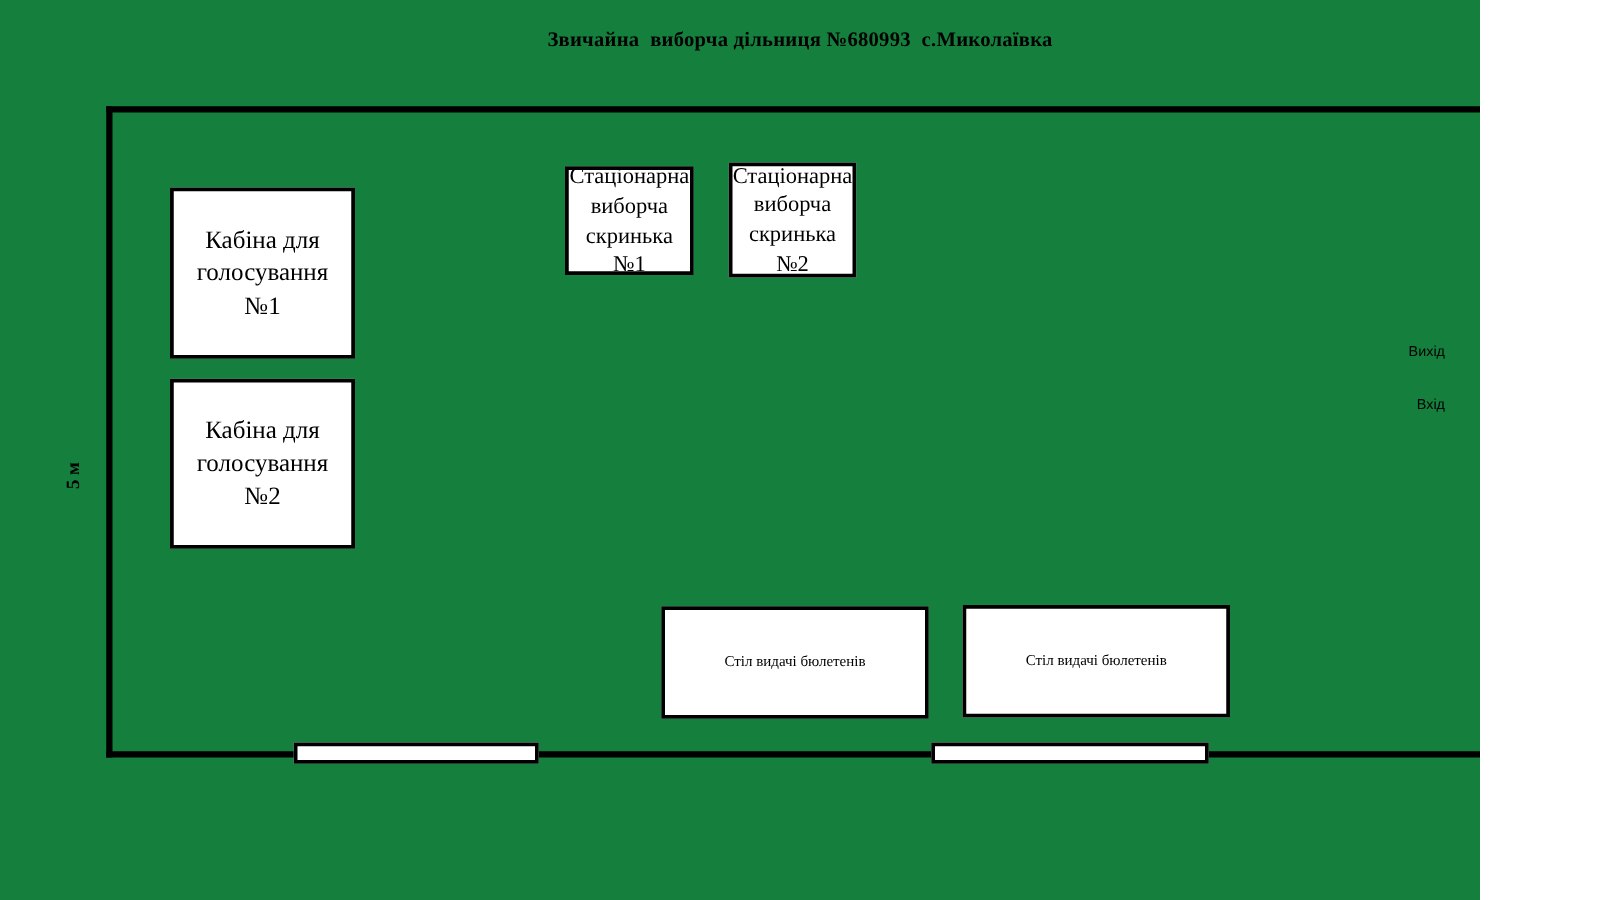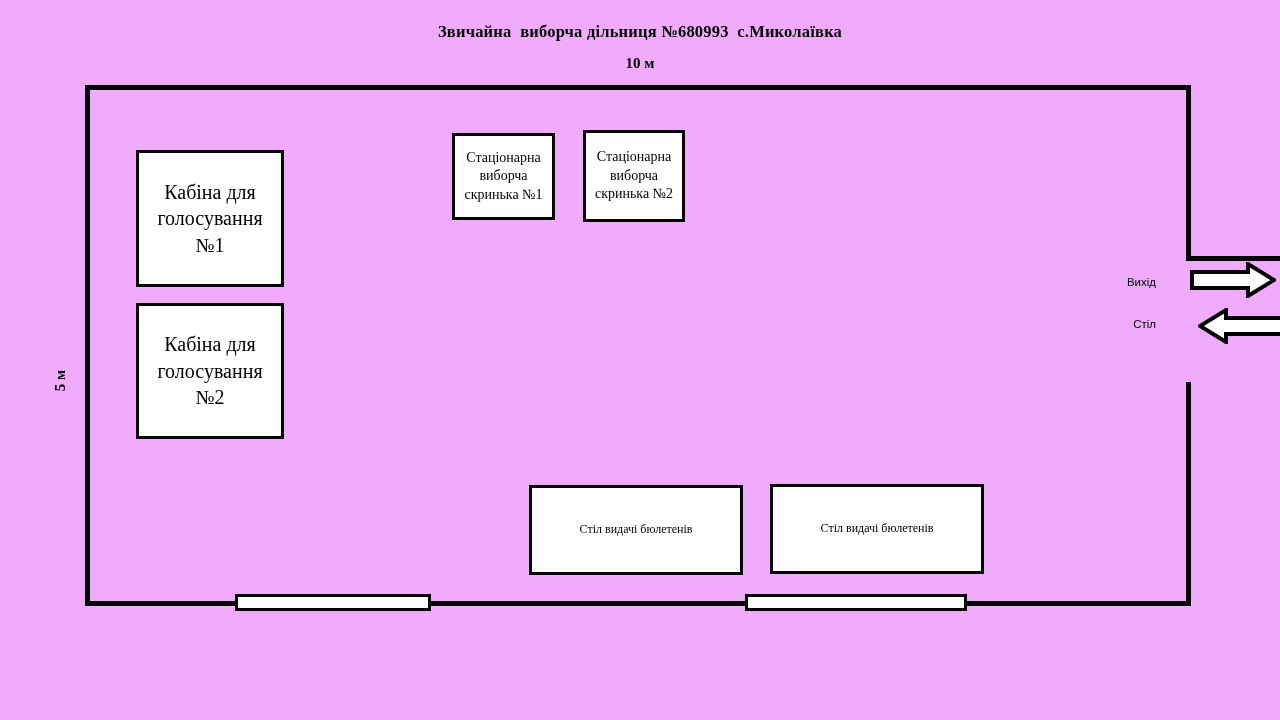--- a/index.html
+++ b/index.html
@@ -7,23 +7,23 @@
     margin: 0;
     padding: 0;
     background: #ffffff;
   }
   body {
     font-family: "Liberation Serif", "DejaVu Serif", serif;
     color: #000000;
   }
   #page {
     position: relative;
-    width: 1280px;
+    width: 1184px;
     height: 720px;
-    background: #f0abfc;
+    background: #15803d;
     overflow: hidden;
   }
 
   
   .doc-title {
     position: absolute;
     left: 0;
     top: 22px;
     width: 1280px;
     text-align: center;
@@ -91,21 +91,21 @@
     align-items: center;
     justify-content: center;
     text-align: center;
     line-height: 1.32;
     white-space: pre-line;
   }
   .booth      { font-size: 20px; }
   .booth-1    { left: 136px; top: 150px; width: 148px; height: 137px; }
   .booth-2    { left: 136px; top: 303px; width: 148px; height: 136px; }
 
-  .ballotbox  { font-size: 14px; }
+  .ballotbox  { font-size: 18px; }
   .ballotbox-1 { left: 452px; top: 133px; width: 103px; height: 87px; }
   .ballotbox-2 { left: 583px; top: 130px; width: 102px; height: 92px; }
 
   .table-desk { font-size: 12px; }
   .table-1    { left: 529px; top: 485px; width: 214px; height: 90px; }
   .table-2    { left: 770px; top: 484px; width: 214px; height: 90px; }
 
   
   .door-label {
     position: absolute;
@@ -124,21 +124,20 @@
   .arrow-exit     { left: 1190px; top: 262px; }
   .arrow-entrance { left: 1198px; top: 308px; }
 </style>
 </head>
 <body>
 
 <div id="page">
 
   <div class="doc-title">Звичайна  виборча дільниця №680993  с.Миколаївка</div>
 
-  <div class="dim-top">10 м</div>
 
   <div class="dim-left">5 м</div>
 
   <div class="wall wall-top"></div>
   <div class="wall wall-left"></div>
   <div class="wall wall-bottom"></div>
   <div class="wall wall-right-upper"></div>
   <div class="wall wall-right-lower"></div>
   <div class="wall wall-door-stub"></div>
 
@@ -160,18 +159,18 @@
 скринька №2</div>
 
   <div class="box table-desk table-1">Стіл видачі бюлетенів</div>
   <div class="box table-desk table-2">Стіл видачі бюлетенів</div>
 
   <div class="door-label label-exit">Вихід</div>
   <svg class="arrow arrow-exit" width="86" height="36" viewBox="0 0 86 36">
     <polygon points="2,10 58,10 58,2 84,18 58,34 58,26 2,26" fill="#ffffff" stroke="#000000" stroke-width="4" stroke-linejoin="miter"></polygon>
   </svg>
 
-  <div class="door-label label-entrance">Стіл</div>
+  <div class="door-label label-entrance">Вхід</div>
   <svg class="arrow arrow-entrance" width="86" height="36" viewBox="0 0 86 36">
     <polygon points="84,10 28,10 28,2 2,18 28,34 28,26 84,26" fill="#ffffff" stroke="#000000" stroke-width="4" stroke-linejoin="miter"></polygon>
   </svg>
 
 </div>
 
 </body></html>

